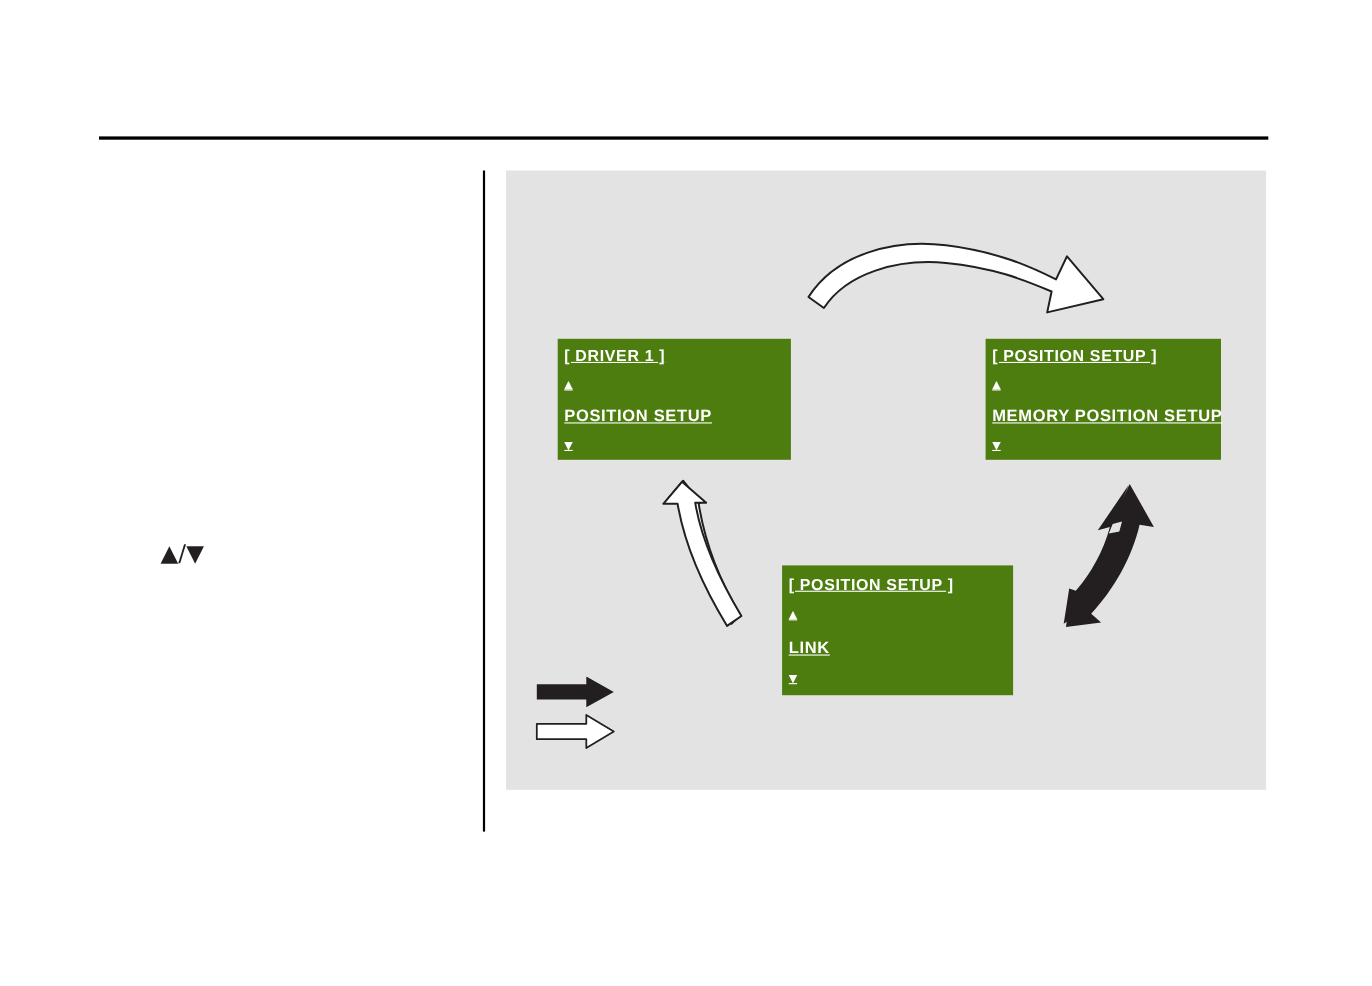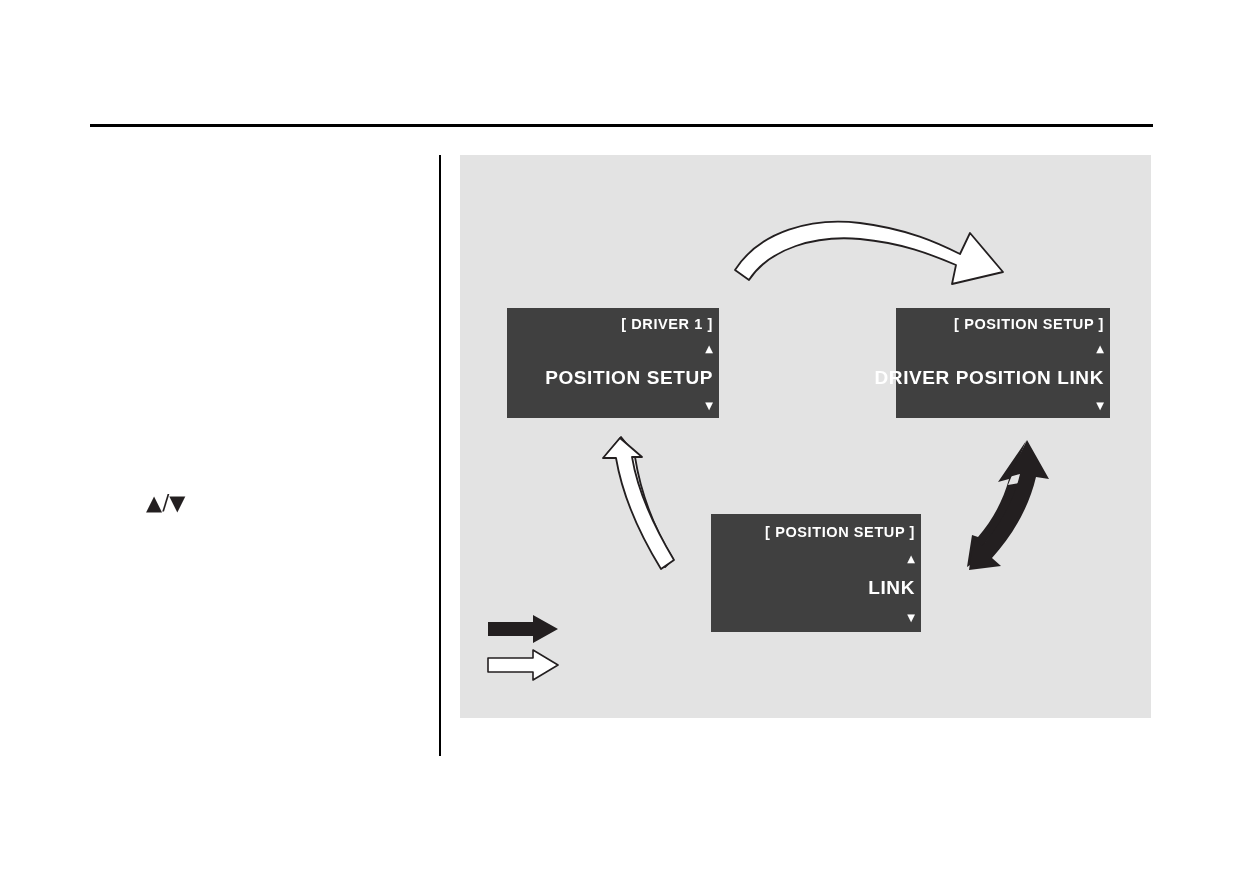--- a/index.html
+++ b/index.html
@@ -68,37 +68,38 @@
     left: 460px;
     top: 155px;
     width: 691px;
     height: 563px;
     background: #e3e3e3;
   }
 
   
   .screen {
     position: absolute;
-    background: #404040;
+    background: #4d7c0f;
     color: #ffffff;
     display: flex;
     flex-direction: column;
-    align-items: flex-end;
+    align-items: flex-start;
     justify-content: space-between;
     box-sizing: border-box;
+    text-decoration: underline;
   }
   .screen .s-title {
     font-size: 14.5px;
     font-weight: bold;
     letter-spacing: 0.6px;
     white-space: nowrap;
     font-family: "Liberation Sans", sans-serif;
   }
   .screen .s-body {
-    font-size: 19px;
+    font-size: 15px;
     font-weight: bold;
     letter-spacing: 0.6px;
     white-space: nowrap;
     font-family: "Liberation Sans", sans-serif;
   }
   .screen .s-caret {
     font-size: 10px;
     line-height: 1;
     font-family: "DejaVu Sans", sans-serif;
   }
@@ -222,21 +223,21 @@
     <div class="screen" id="screen-driver1">
       <div class="s-title">[ DRIVER 1 ]</div>
       <div class="s-caret">▲</div>
       <div class="s-body">POSITION SETUP</div>
       <div class="s-caret">▼</div>
     </div>
 
     <div class="screen" id="screen-position-setup">
       <div class="s-title">[ POSITION SETUP ]</div>
       <div class="s-caret">▲</div>
-      <div class="s-body">DRIVER POSITION LINK</div>
+      <div class="s-body">MEMORY POSITION SETUP</div>
       <div class="s-caret">▼</div>
     </div>
 
     <div class="screen" id="screen-exit">
       <div class="s-title">[ POSITION SETUP ]</div>
       <div class="s-caret">▲</div>
       <div class="s-body">LINK</div>
       <div class="s-caret">▼</div>
     </div>
 

